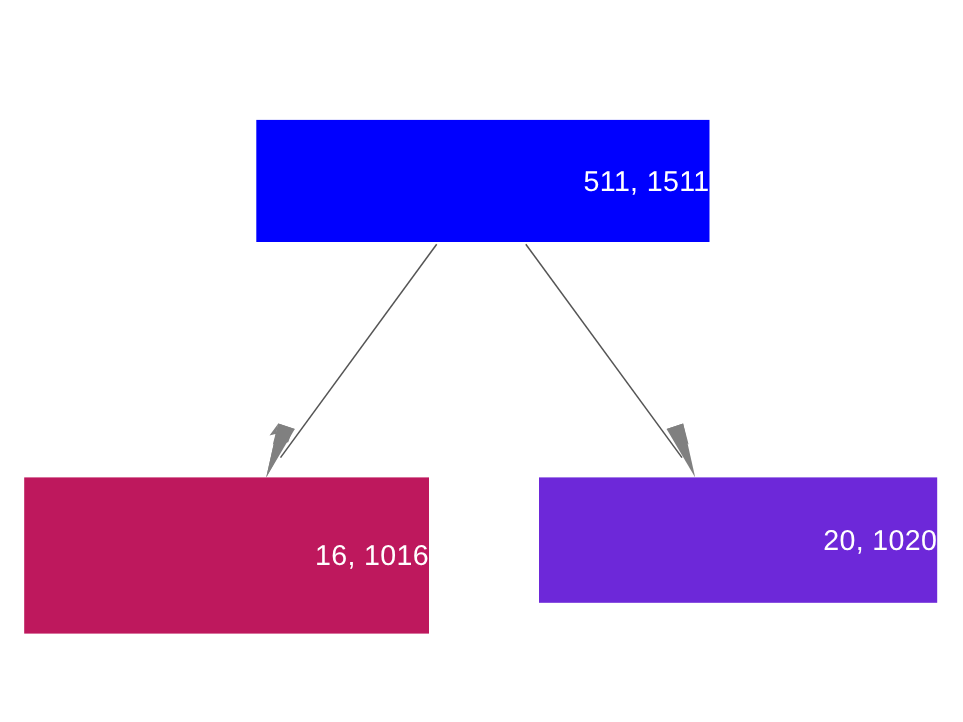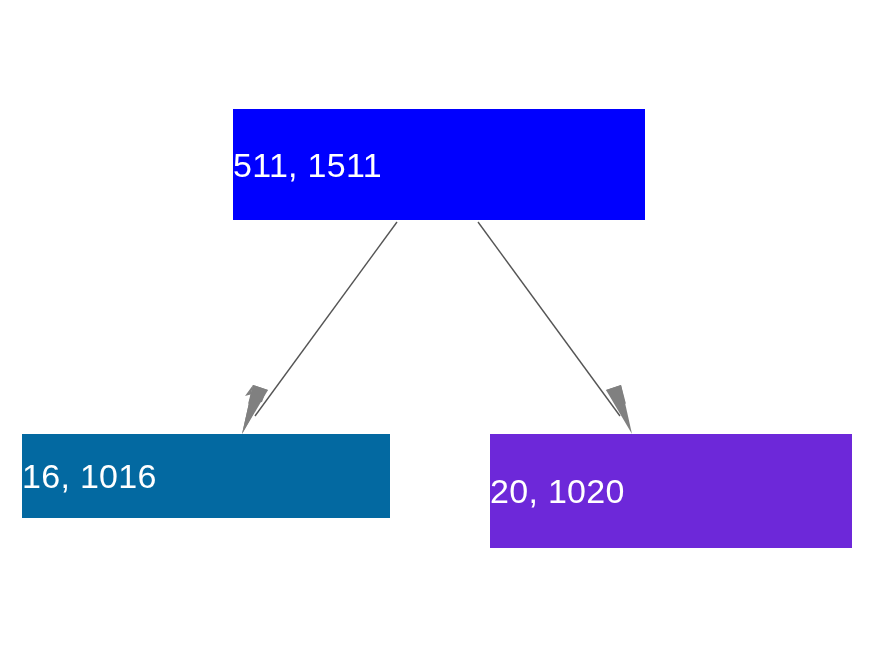--- a/index.html
+++ b/index.html
@@ -24,23 +24,23 @@
     top: 0;
     width: 875px;
     height: 656px;
     pointer-events: none;
   }
   .node {
     position: absolute;
     box-sizing: border-box;
     display: flex;
     align-items: center;
-    justify-content: flex-start;
+    justify-content: flex-end;
     color: #ffffff;
-    font-size: 34px;
+    font-size: 26px;
     font-family: "Liberation Sans", "DejaVu Sans", sans-serif;
     letter-spacing: 0.3px;
     line-height: 1;
     white-space: nowrap;
     user-select: none;
   }
   .node-label {
     display: block;
     color: #ffffff;
   }
@@ -82,21 +82,21 @@
       <line x1="478" y1="222" x2="620" y2="416" stroke="#555555" stroke-width="1.4"></line>
       <polygon points="632,434 606,390 621,385" fill="#808080"></polygon>
       <polygon points="606,390 621,385 626,404" fill="#808080"></polygon>
     </g>
   </svg>
 
   <div class="node" id="node-root" style="left: 233px; top: 109px; width: 412px; height: 111px; background: rgb(0, 0, 255); color: rgb(255, 255, 255);">
     <span class="node-label">511, 1511</span>
   </div>
 
-  <div class="node" id="node-left" style="left: 22px; top: 434px; width: 368px; height: 84px; background: #0369a1; color: rgb(255, 255, 255);">
+  <div class="node" id="node-left" style="left: 22px; top: 434px; width: 368px; height: 142px; background: #be185d; color: rgb(255, 255, 255);">
     <span class="node-label">16, 1016</span>
   </div>
 
   <div class="node" id="node-right" style="left: 490px; top: 434px; width: 362px; height: 114px; background: #6d28d9; color: rgb(255, 255, 255);">
     <span class="node-label">20, 1020</span>
   </div>
 
 </div>
 
 </body></html>

